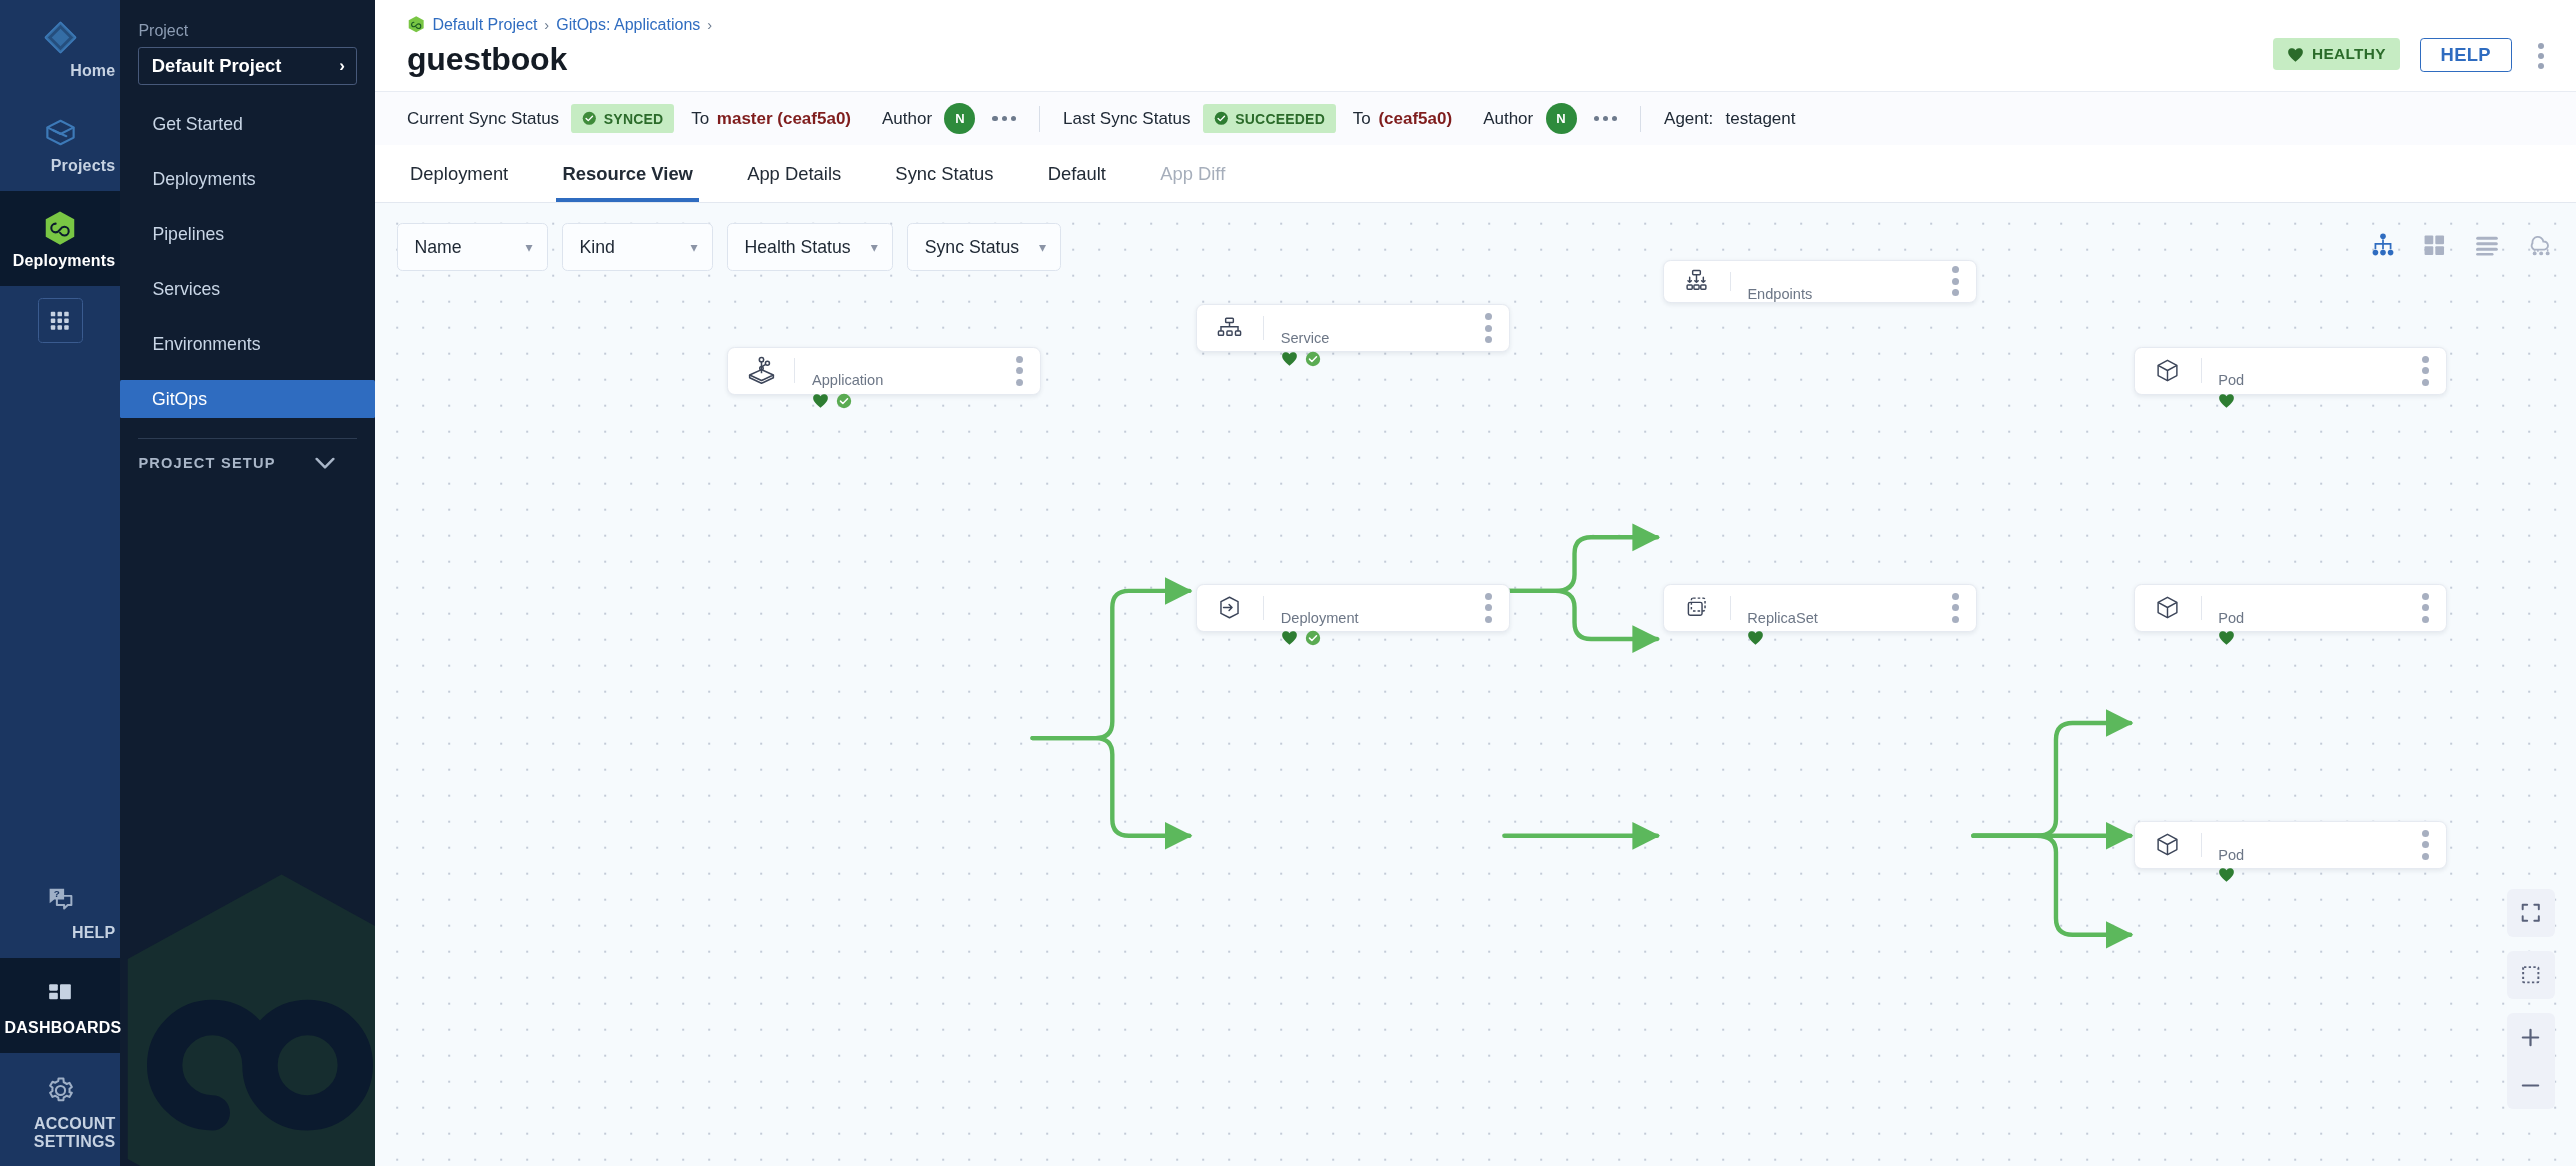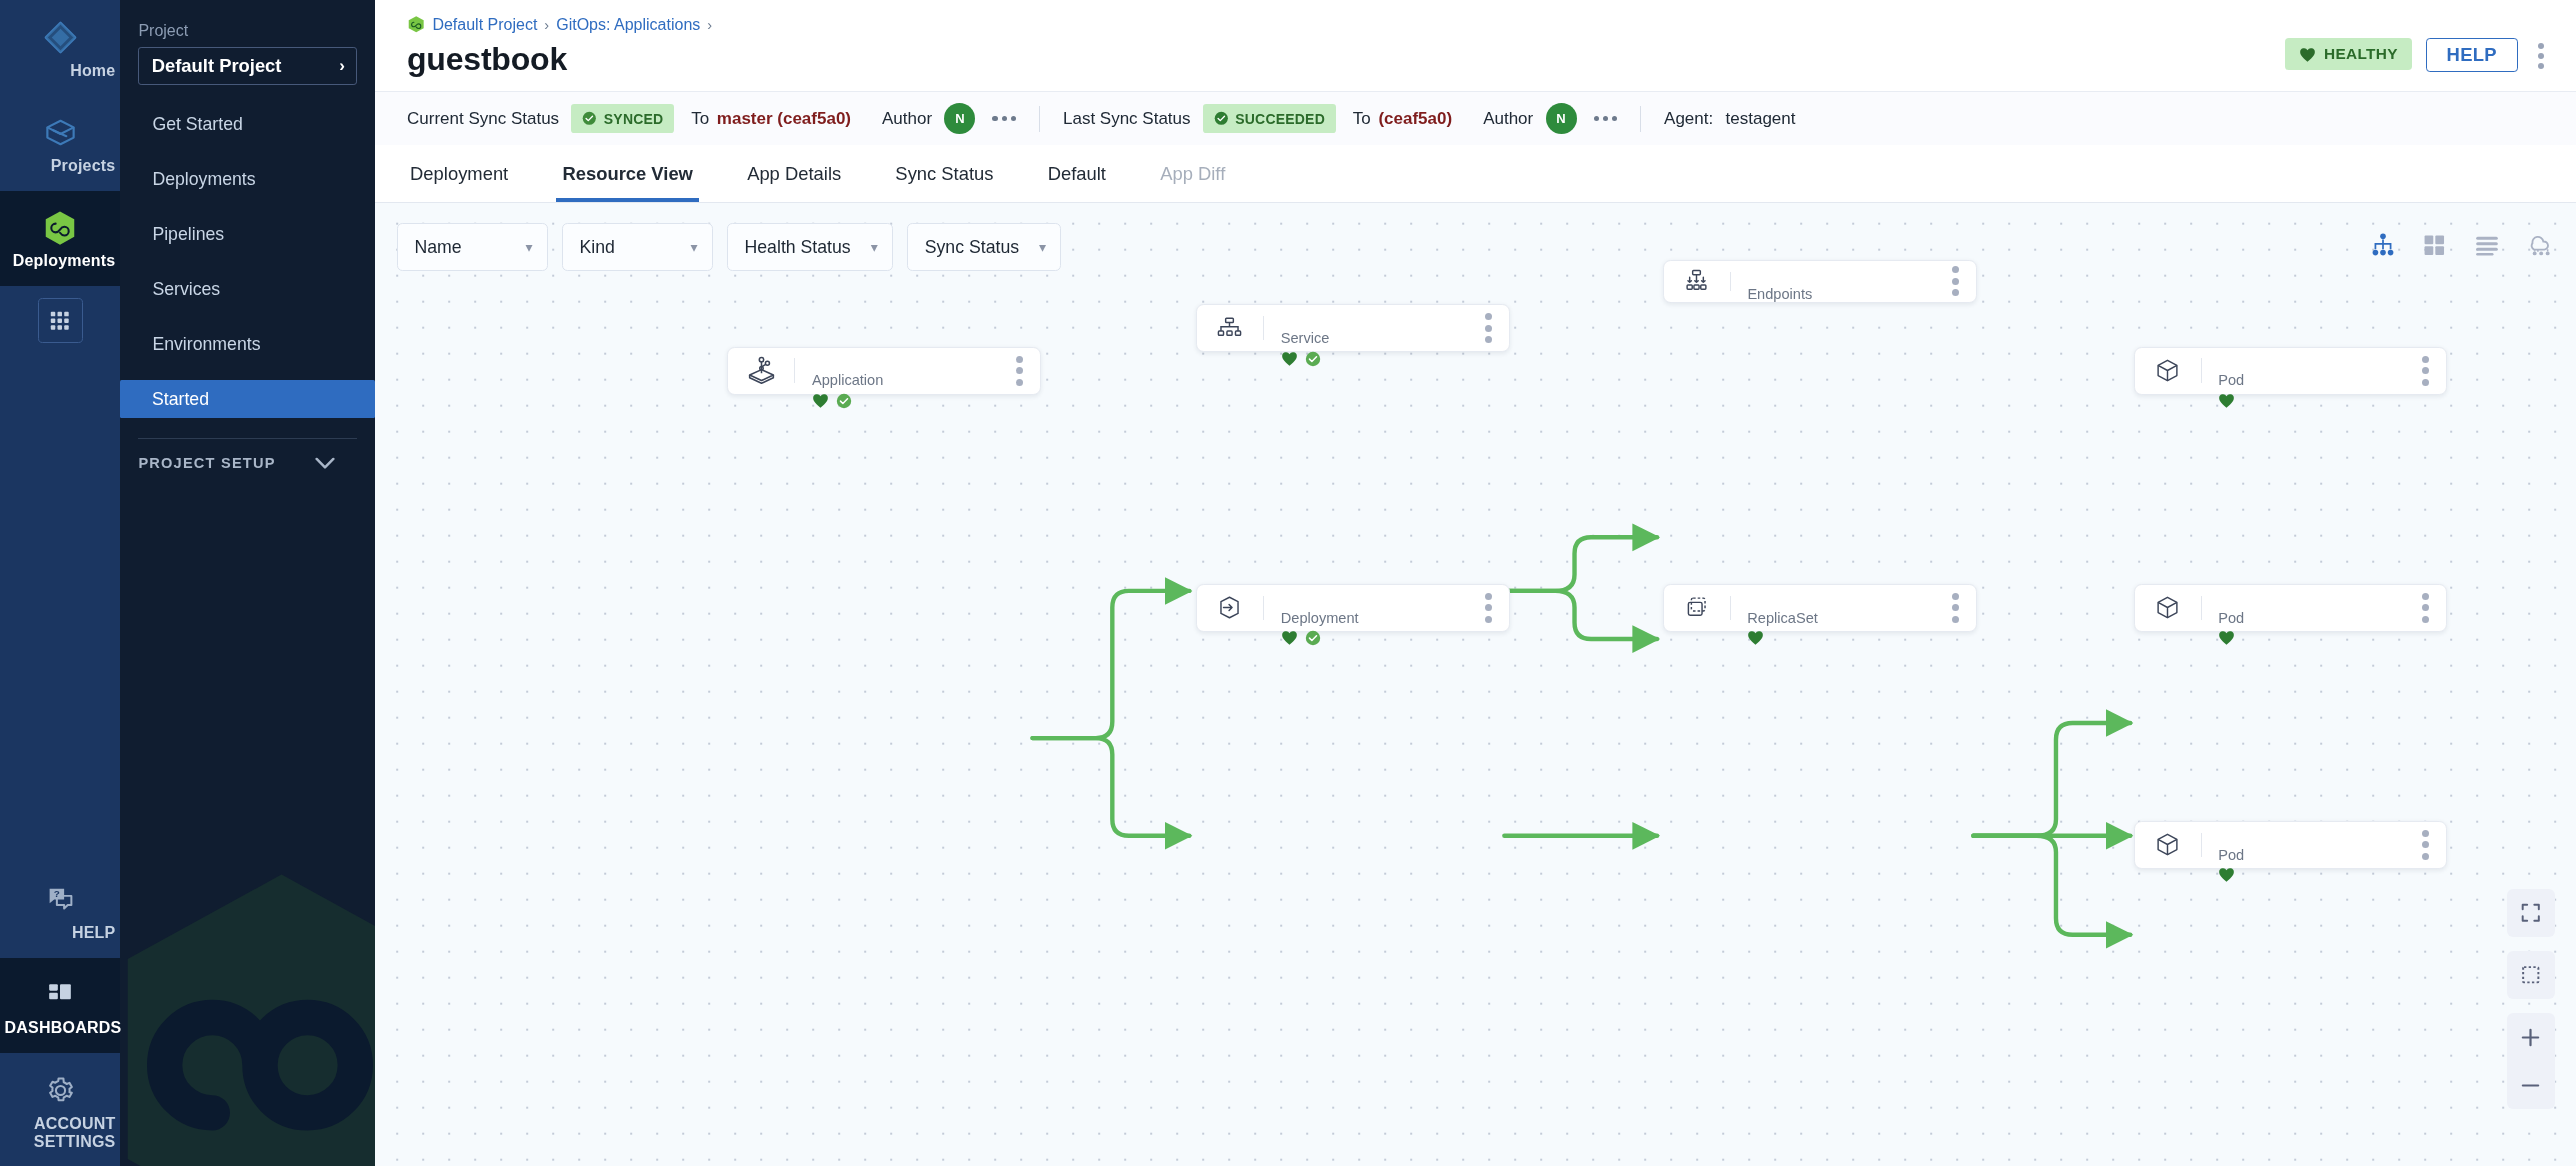--- a/index.html
+++ b/index.html
@@ -67,21 +67,21 @@
   }
 
   
   .main { flex: 1 1 auto; height: 1167px; display: flex; flex-direction: column; background: #ffffff; min-width: 0; }
 
   .topbar { height: 91px; flex: 0 0 91px; padding: 15.4px 26px 0 32px; display: flex; }
   .crumbrow { display: flex; align-items: center; gap: 7px; font-size: 16px; }
   .crumb-link { color: #2f6cc0; cursor: pointer; }
   .crumb-sep { color: #6b7b90; font-size: 14.6px; }
   .page-title { font-size: 32px; font-weight: 700; color: #141b24; margin-top: 7.7px; letter-spacing: -0.2px; }
-  .top-right { margin-left: auto; display: flex; align-items: flex-start; gap: 14px; padding-top: 23px; }
+  .top-right { margin-left: auto; display: flex; align-items: flex-start; gap: 20px; padding-top: 23px; }
 
   .badge {
     height: 32px; border-radius: 3.8px; display: inline-flex; align-items: center; gap: 7.7px;
     padding: 0 14px; font-size: 15.4px; font-weight: 700; letter-spacing: 0.3px;
   }
   .badge-healthy { background: #c6ecc3; color: #2b6b2a; }
   .sync-btn {
     height: 34px; min-width: 92px; border: 0.8px solid #2f6cc0; border-radius: 3.8px; background: #ffffff;
     color: #2f6cc0; font-size: 18.4px; font-weight: 700; letter-spacing: 0.3px; cursor: pointer;
     display: flex; align-items: center; justify-content: center; padding: 0 14px;
@@ -290,21 +290,21 @@
         <div class="nav-item">
           <span>Pipelines</span>
         </div>
         <div class="nav-item">
           <span>Services</span>
         </div>
         <div class="nav-item">
           <span>Environments</span>
         </div>
         <div class="nav-item active">
-          <span>Started</span>
+          <span>GitOps</span>
         </div>
       </div>
 
       <div class="side-div"></div>
       <div class="setup">
         <span>PROJECT SETUP</span>
         <svg width="20" height="12.3" viewBox="0 0 24 14">
           <path d="M2 2l10 10L22 2" fill="none" stroke="#a9b6c8" stroke-width="3" stroke-linecap="round" stroke-linejoin="round"></path>
         </svg>
       </div>

